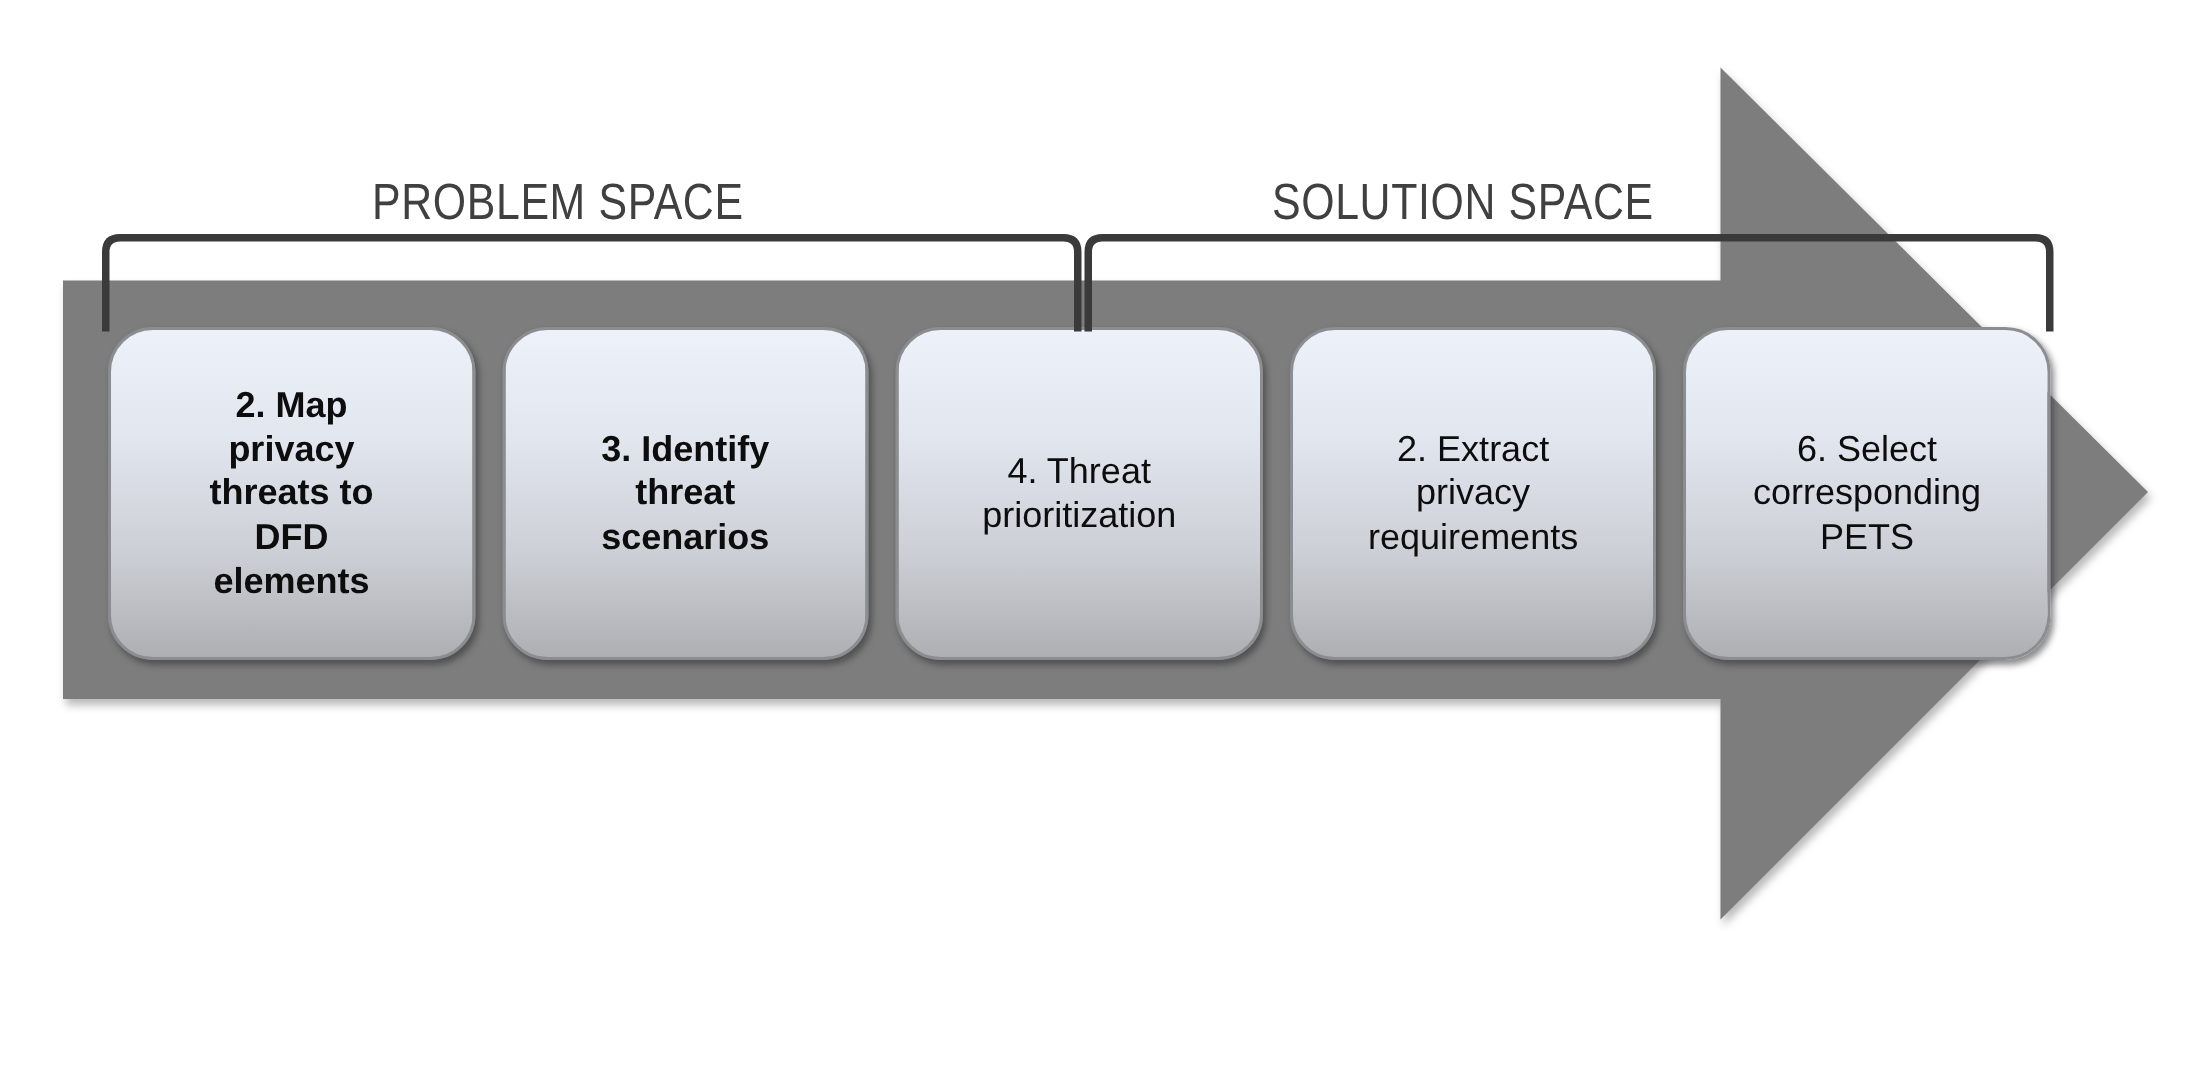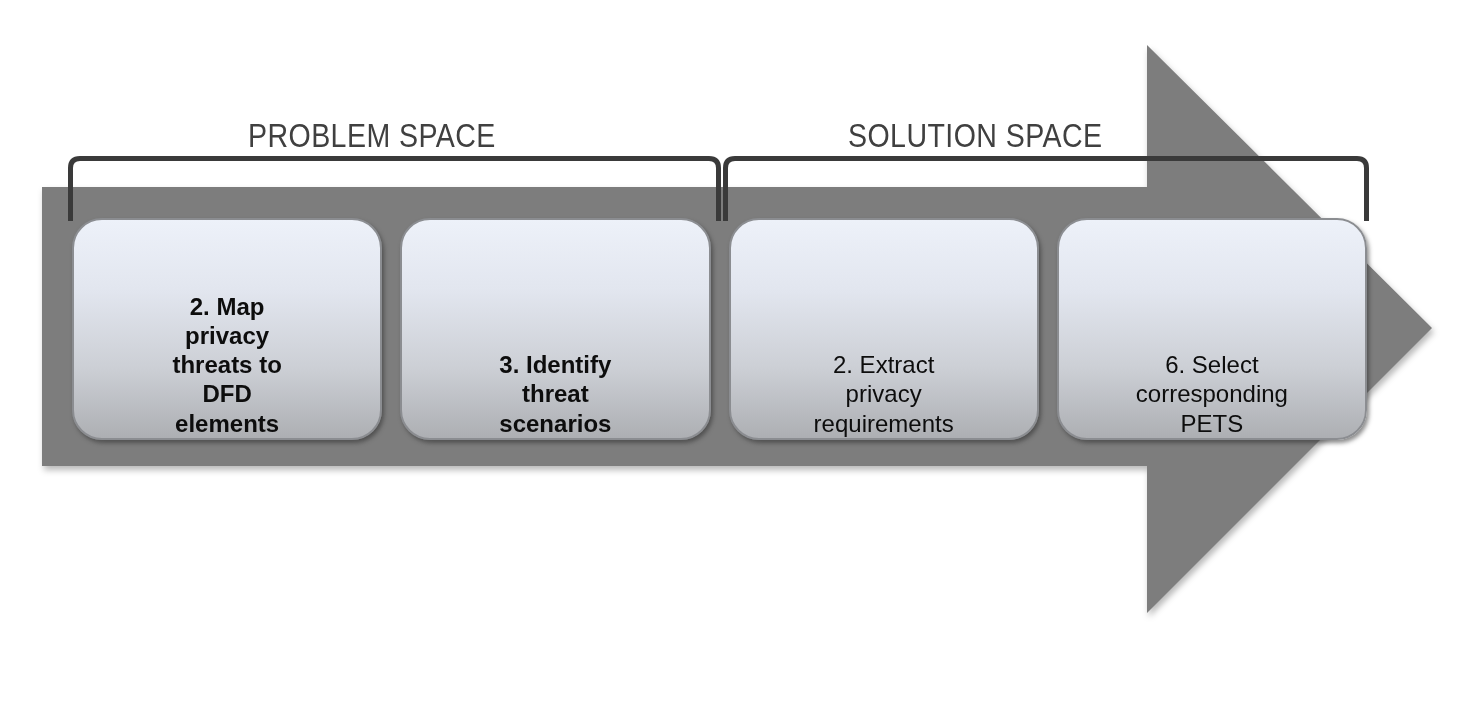--- a/index.html
+++ b/index.html
@@ -53,21 +53,21 @@
     display: flex;
     gap: 18px;
   }
   .step-box {
     flex: 1 1 0;
     border-radius: 30px;
     border: 2px solid #8b8d91;
     background: linear-gradient(180deg, #edf1f9 0%, #e2e6ef 32%, #cccfd5 68%, #adafb3 100%);
     box-shadow: 2px 3px 4px rgba(45,45,45,0.55);
     display: flex;
-    align-items: flex-end;
+    align-items: center;
     justify-content: center;
     text-align: center;
     box-sizing: border-box;
     padding: 0 4px;
   }
   .step-box .step-label-text {
     white-space: pre-line;
     font-size: 24px;
     line-height: 1.22;
     color: #0d0d0d;
@@ -91,20 +91,24 @@
 threats to
 DFD
 elements</span>
       </div>
       <div class="step-box phase-problem">
         <span class="step-label-text">3. Identify
 threat
 scenarios</span>
       </div>
       <div class="step-box phase-solution">
+        <span class="step-label-text">4. Threat
+prioritization</span>
+      </div>
+      <div class="step-box phase-solution">
         <span class="step-label-text">2. Extract
 privacy
 requirements</span>
       </div>
       <div class="step-box phase-solution">
         <span class="step-label-text">6. Select
 corresponding
 PETS</span>
       </div>
     </div>

